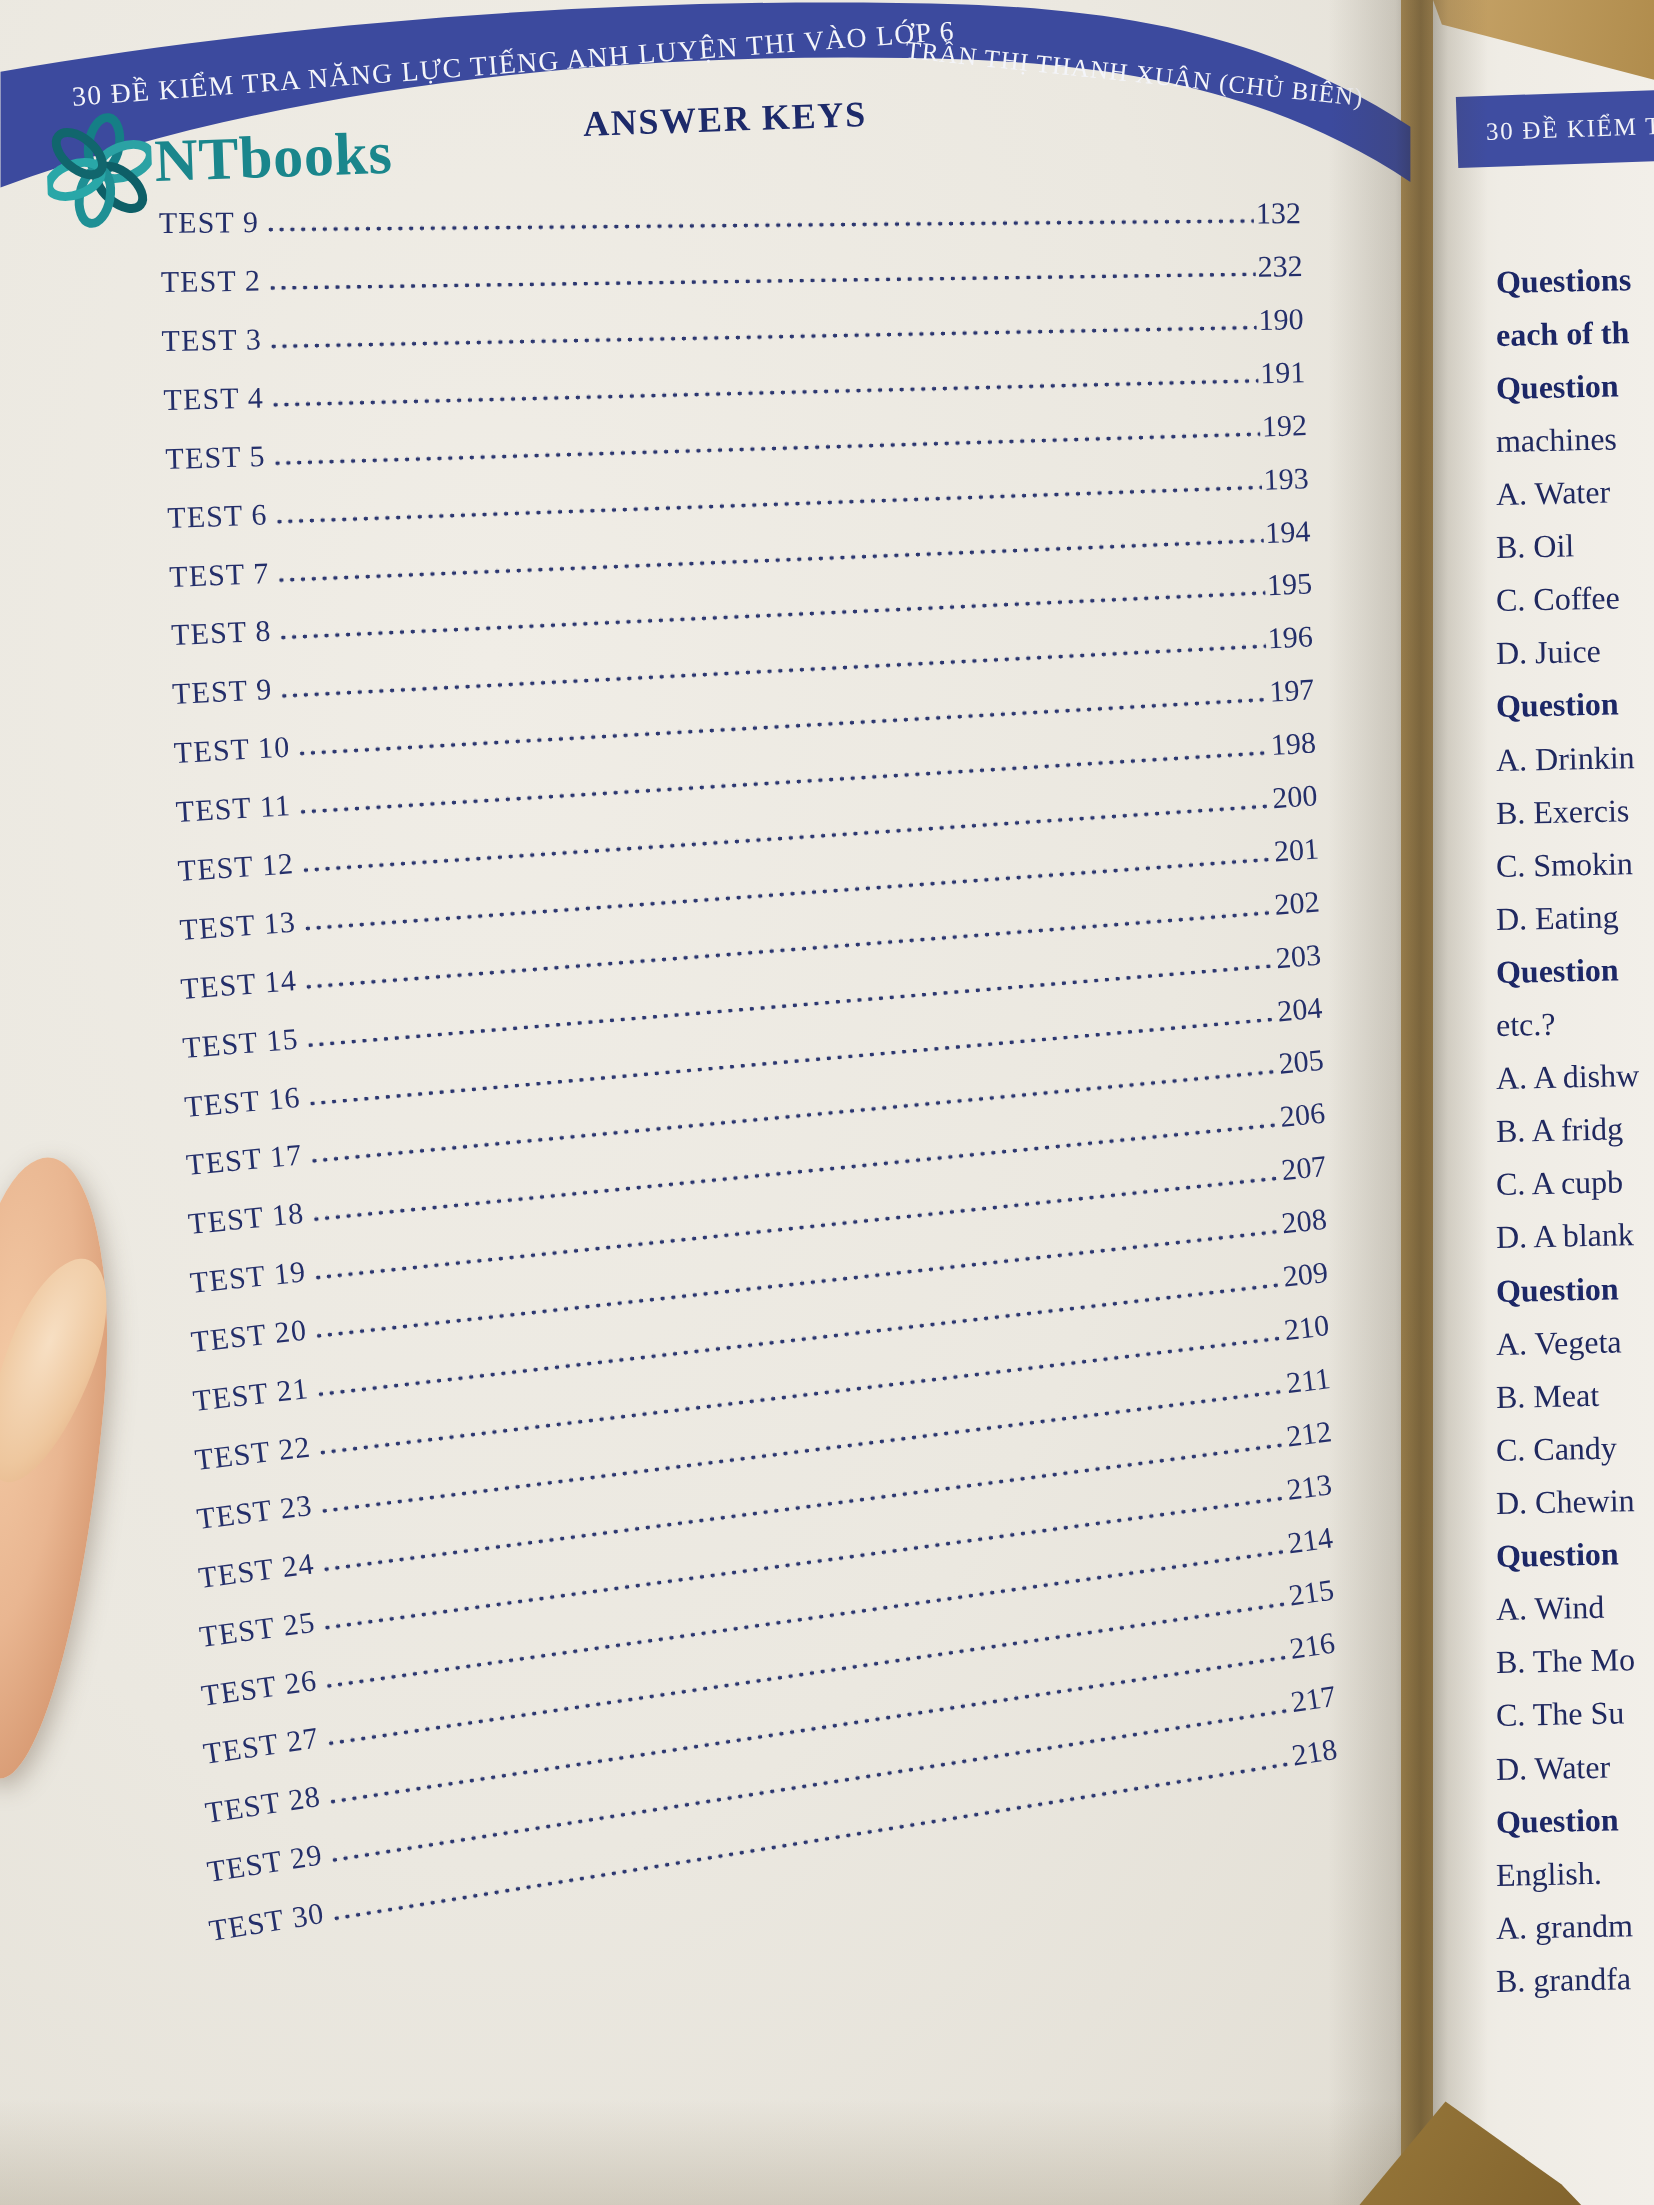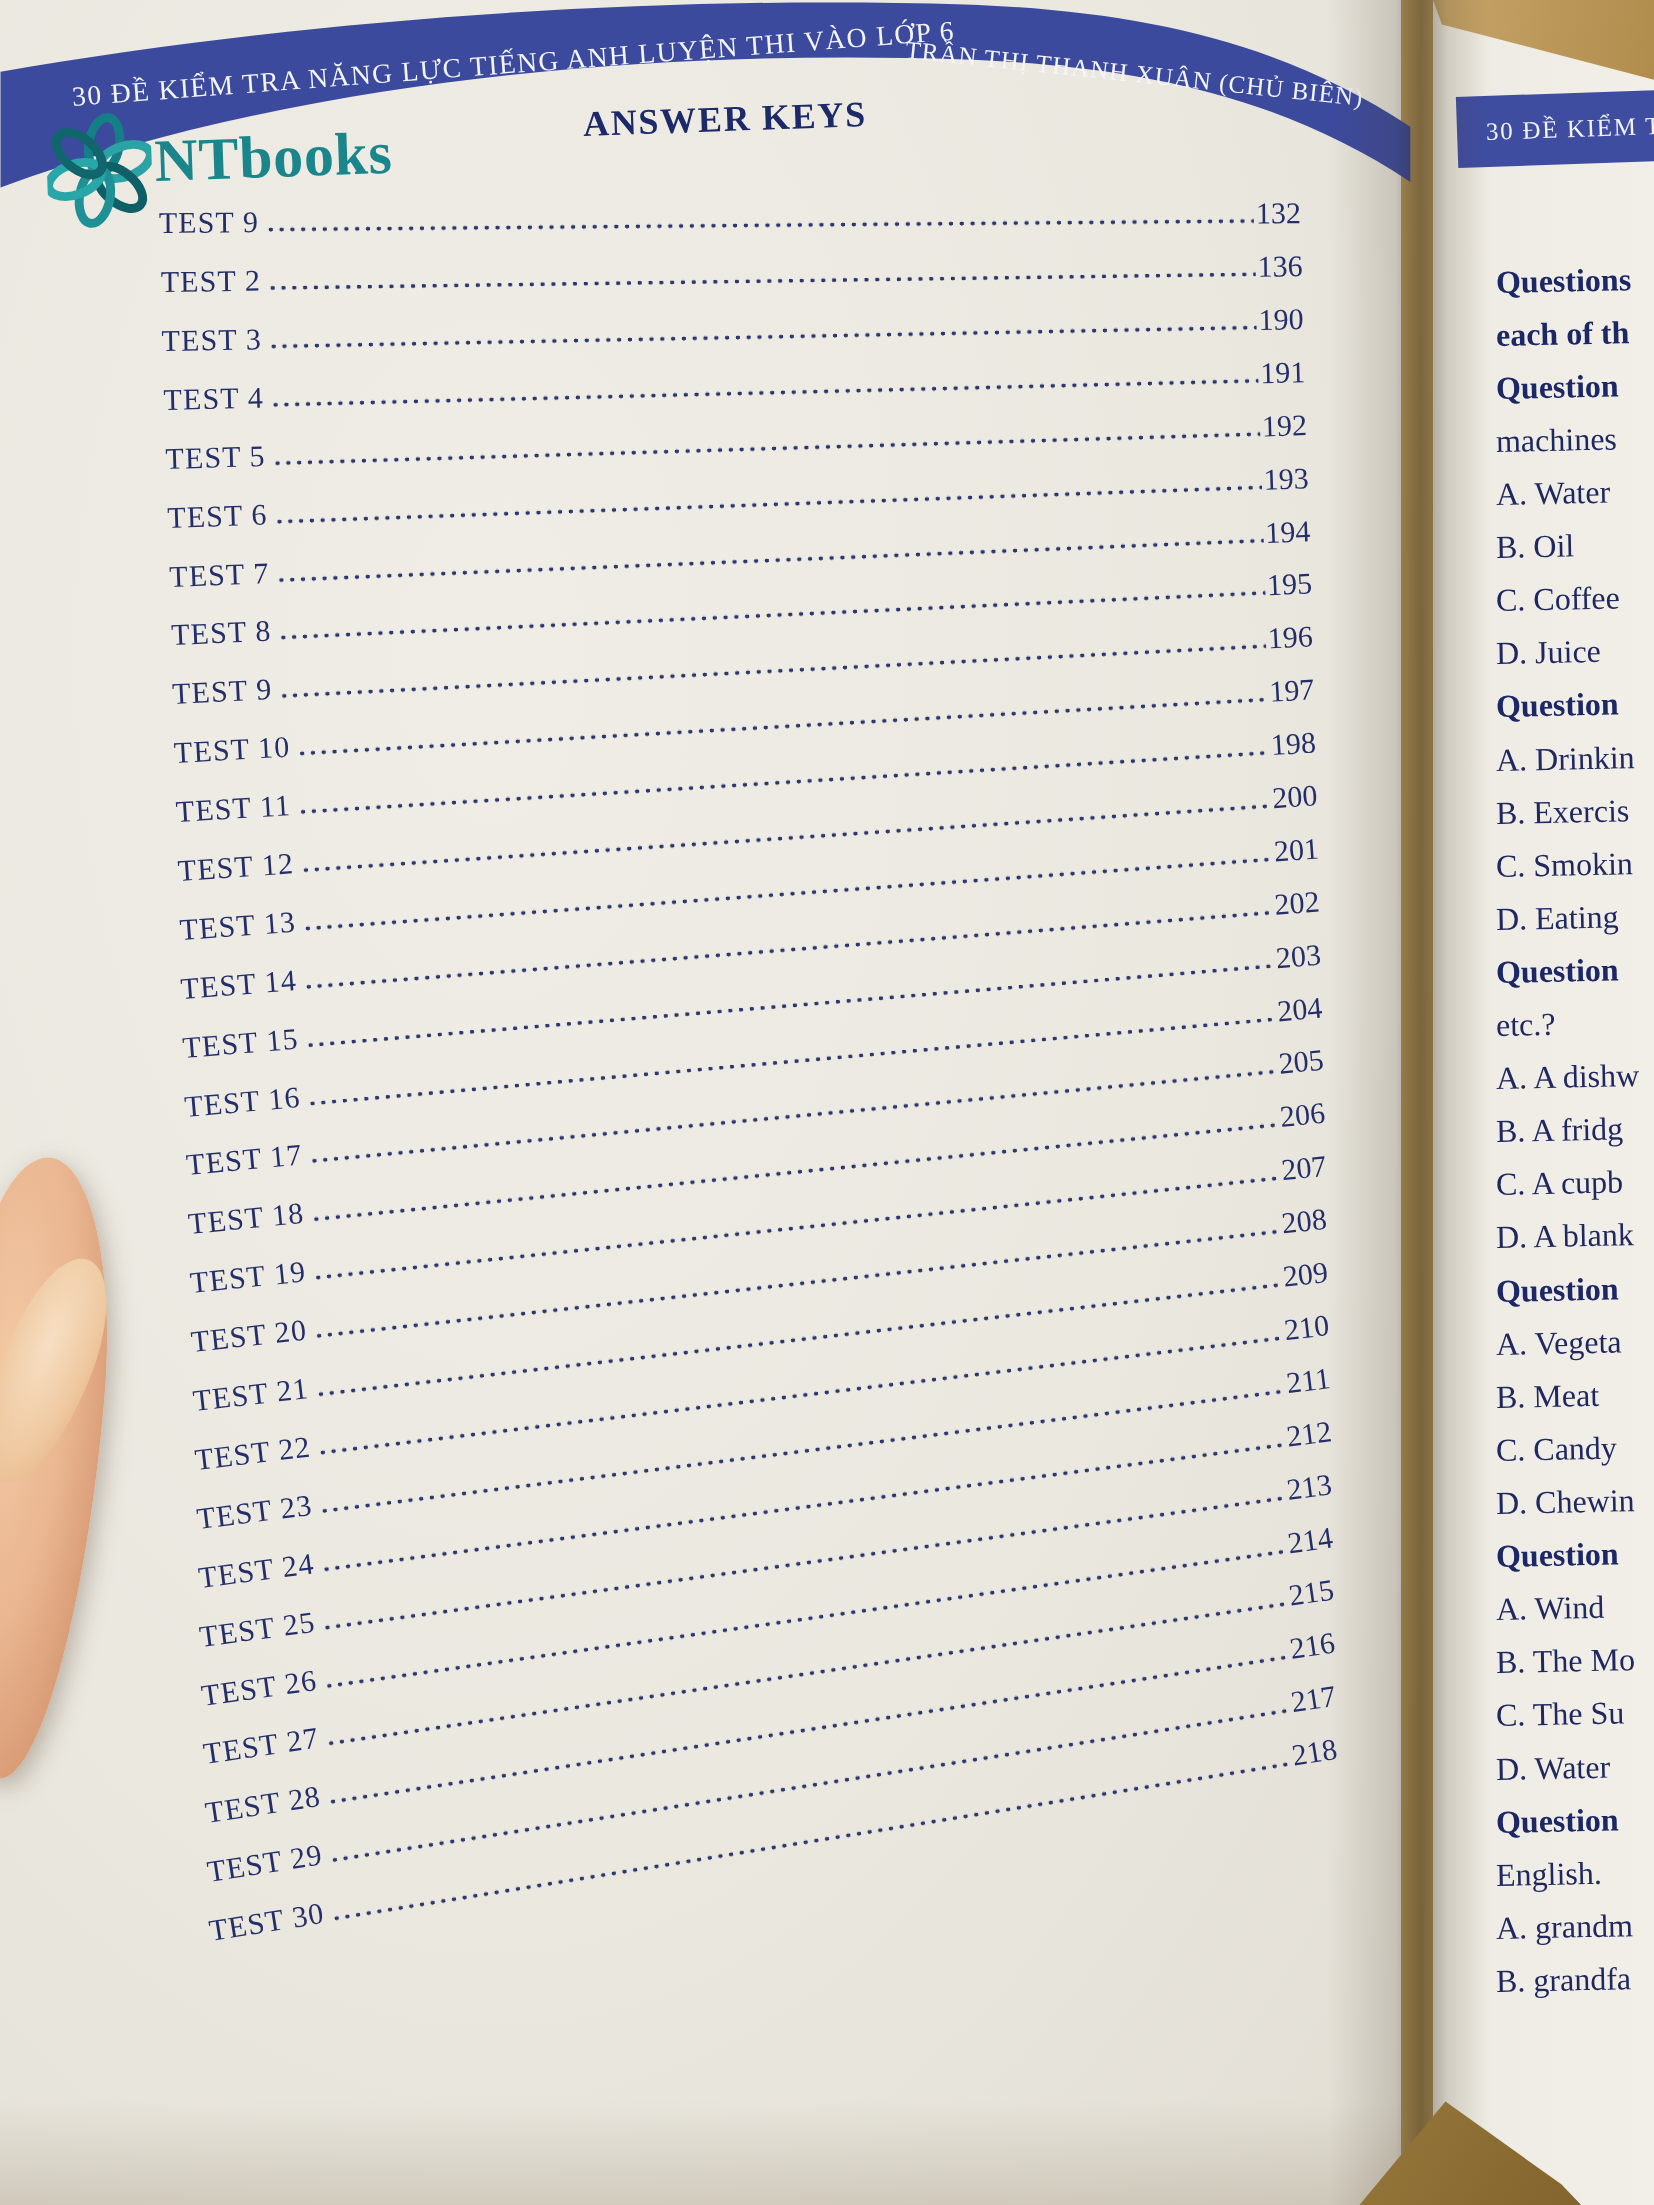--- a/index.html
+++ b/index.html
@@ -128,21 +128,21 @@
 
     <div id="toc-list">
         <div class="toc-row" style="top: 205px; left: 159px; width: 1142px; transform: rotate(-0.5deg);">
           <span class="toc-label">TEST 9</span>
           <span class="dots"></span>
           <span class="toc-page">132</span>
         </div>
         <div class="toc-row" style="top: 264px; left: 161px; width: 1142px; transform: rotate(-0.8deg);">
           <span class="toc-label">TEST 2</span>
           <span class="dots"></span>
-          <span class="toc-page">136</span>
+          <span class="toc-page">232</span>
         </div>
         <div class="toc-row" style="top: 323px; left: 162px; width: 1142px; transform: rotate(-1.1deg);">
           <span class="toc-label">TEST 3</span>
           <span class="dots"></span>
           <span class="toc-page">190</span>
         </div>
         <div class="toc-row" style="top: 382px; left: 164px; width: 1142px; transform: rotate(-1.4deg);">
           <span class="toc-label">TEST 4</span>
           <span class="dots"></span>
           <span class="toc-page">191</span>

